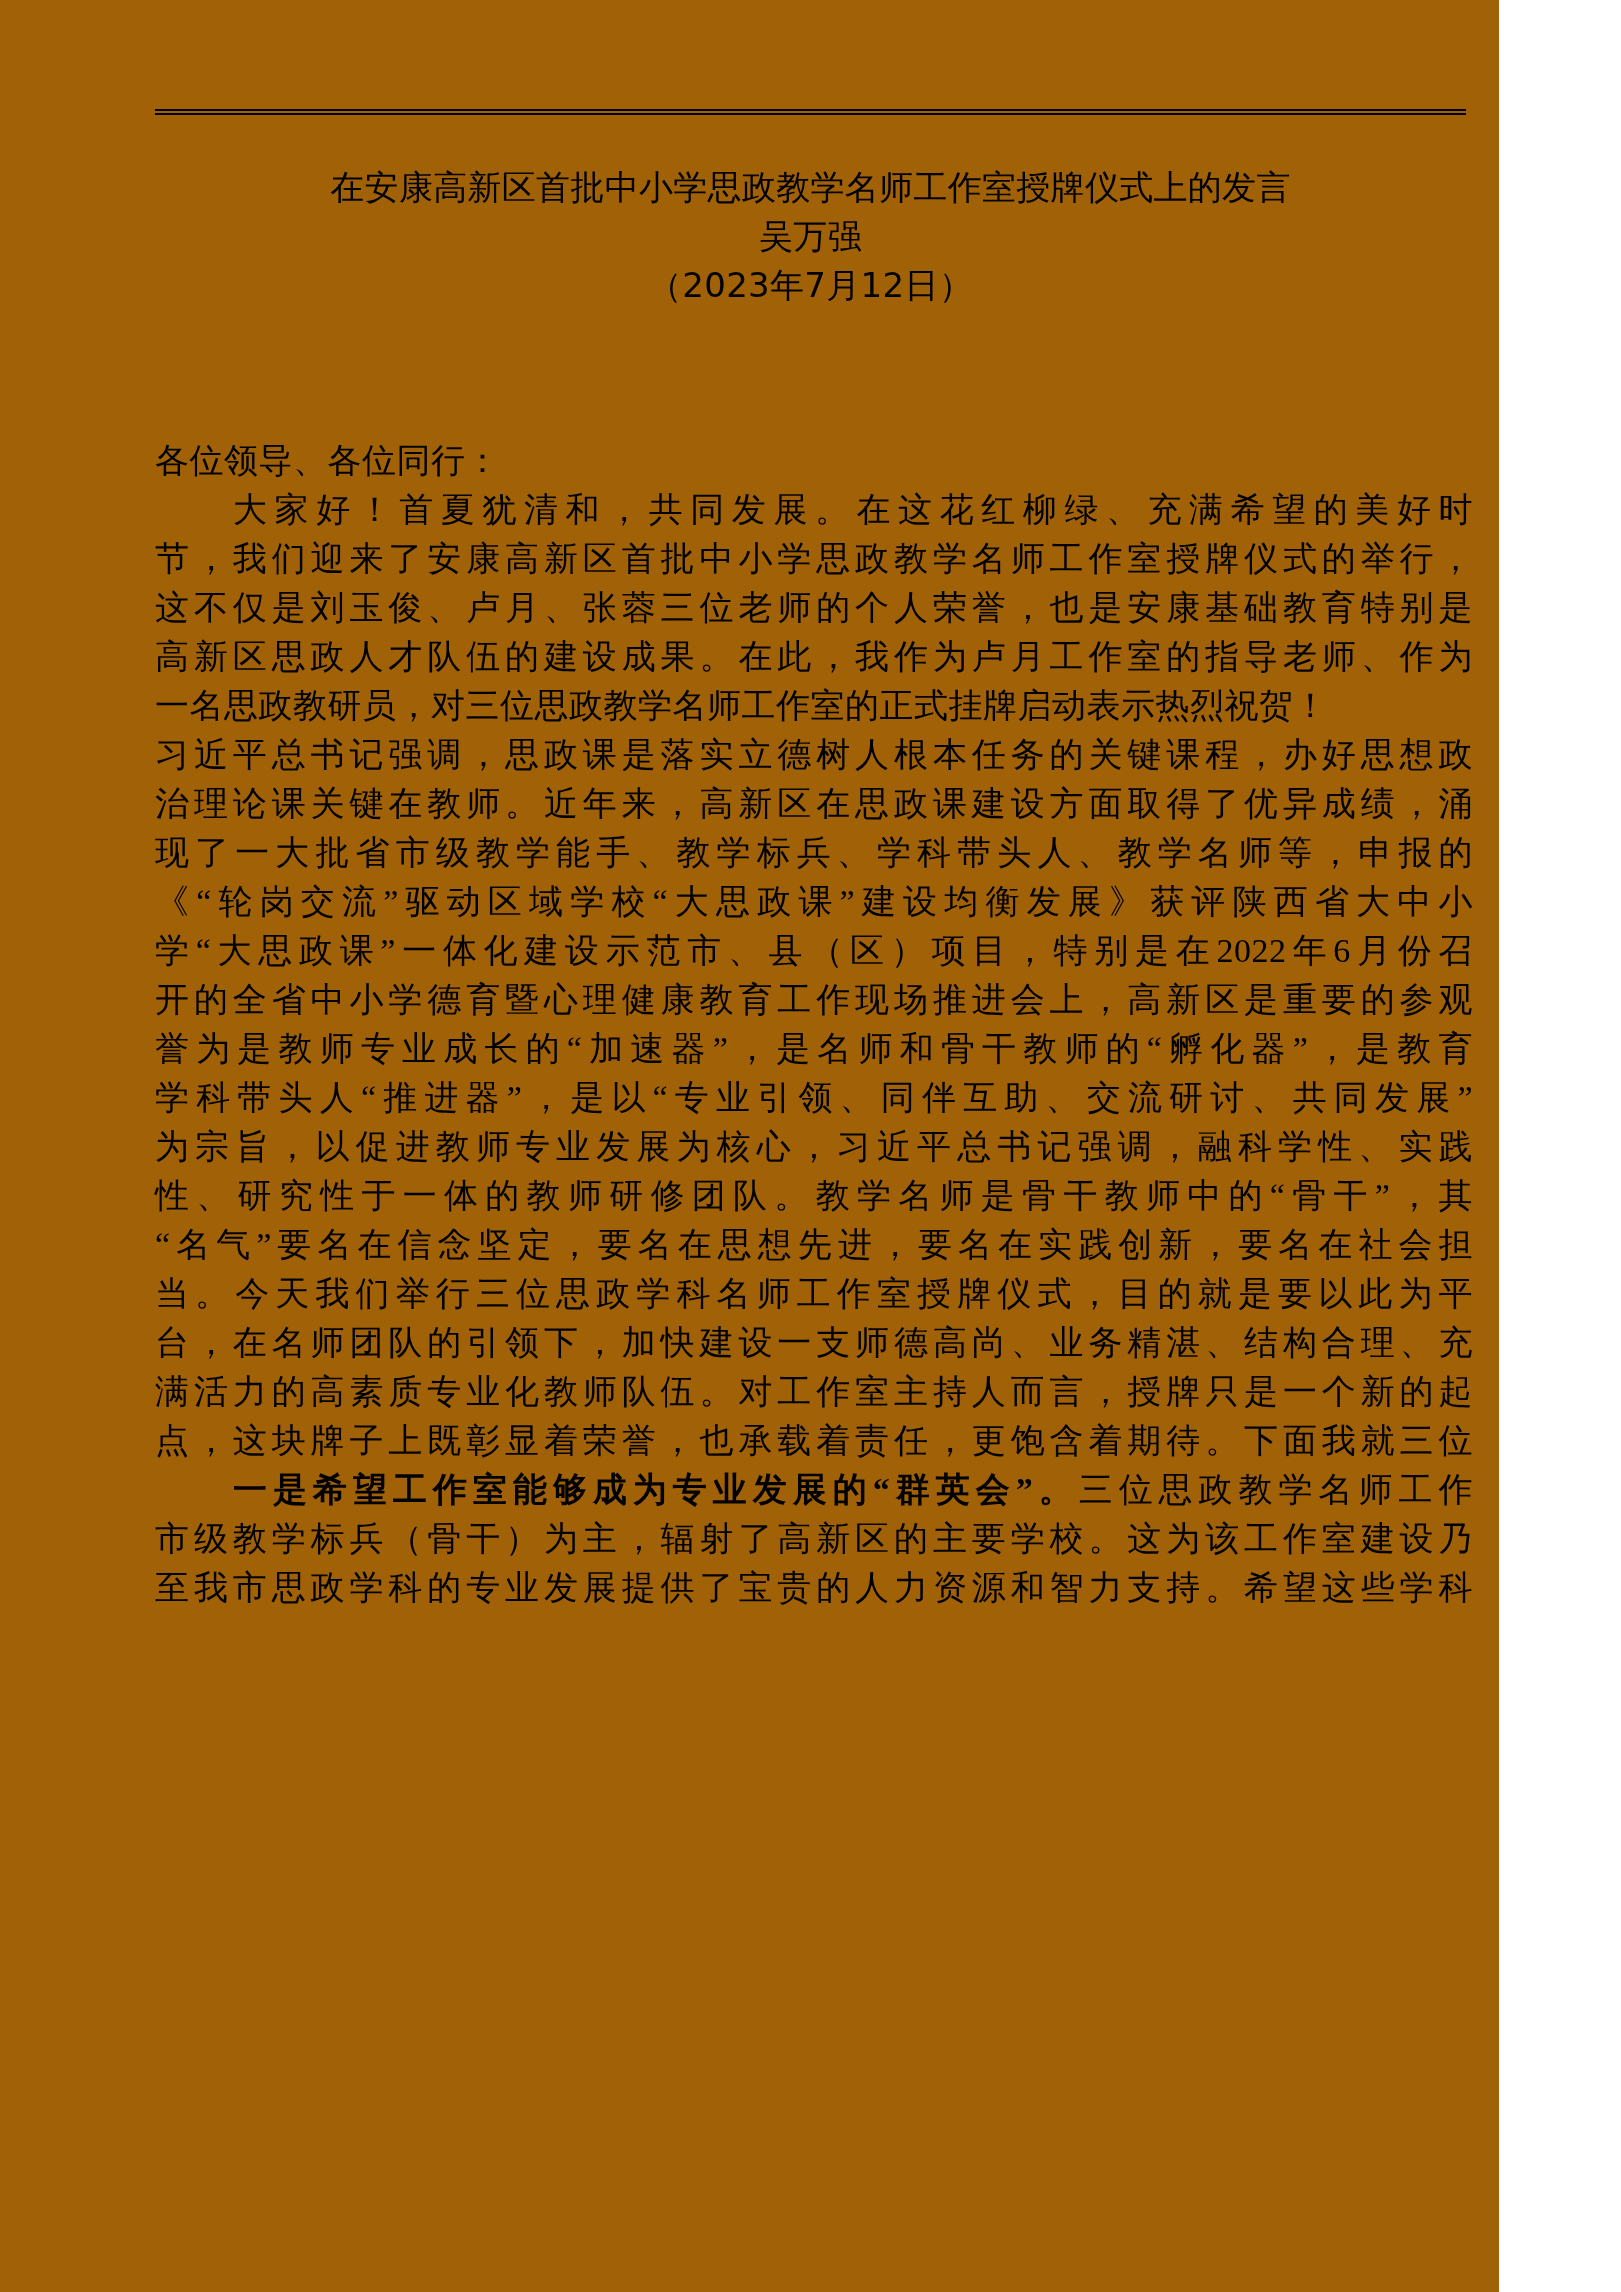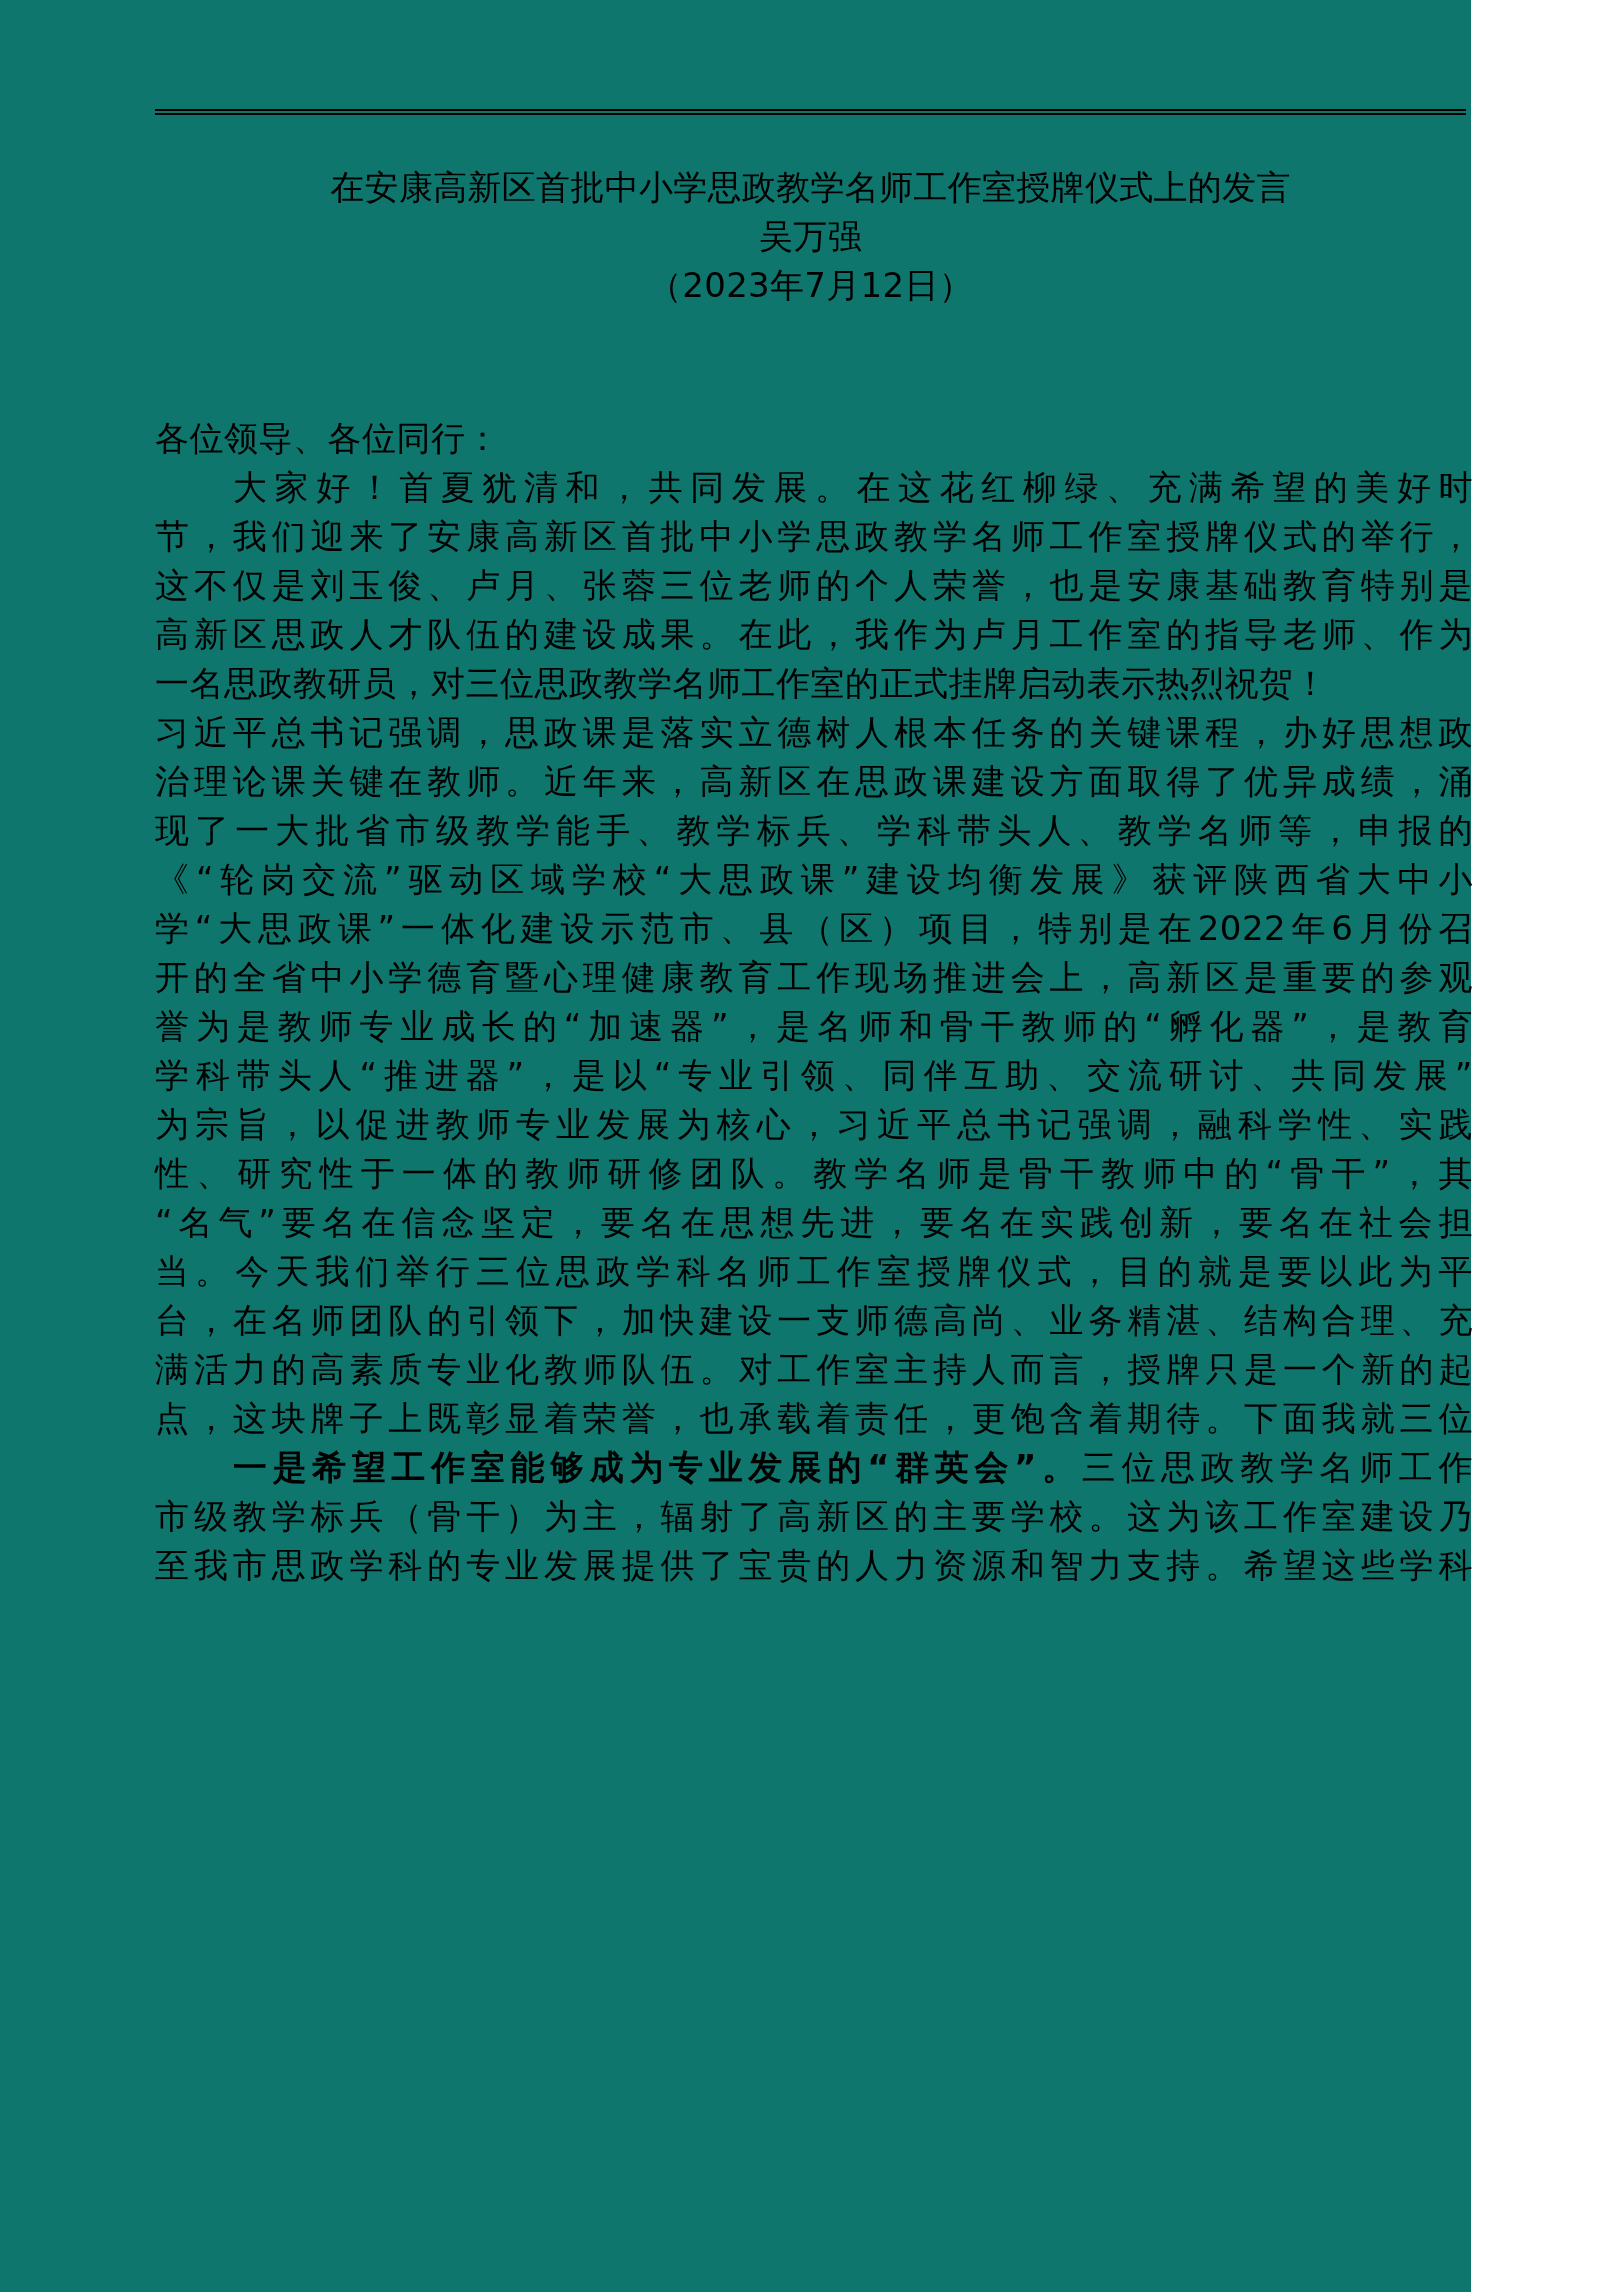--- a/index.html
+++ b/index.html
@@ -14,21 +14,22 @@
       overflow: hidden;
       font-family: "DejaVu Sans", "Liberation Sans", sans-serif;
       color: #000000;
     }
     .page {
       position: absolute;
       left: 0;
       top: 0;
       width: 1471px;
       height: 2293px;
-      background: #0f766e;
+      background: #a16207;
+      padding-left: 28px;
     }
     .header-rule {
       position: absolute;
       left: 155px;
       top: 109px;
       width: 1311px;
       height: 5.9px;
       border-top: 2px solid #000;
       border-bottom: 2px solid #000;
       box-sizing: border-box;
@@ -43,22 +44,23 @@
     .title-line {
       font-size: 34px;
       line-height: 49px;
       height: 49px;
       white-space: nowrap;
       letter-spacing: 0.3px;
     }
     .body-block {
       position: absolute;
       left: 155px;
-      top: 414px;
+      top: 436px;
       width: 1318px;
+      font-family: Liberation Serif, serif;
     }
     .line {
       font-size: 34px;
       line-height: 49px;
       height: 49px;
       white-space: nowrap;
       text-align: justify;
       text-align-last: justify;
       letter-spacing: 0.5px;
     }

